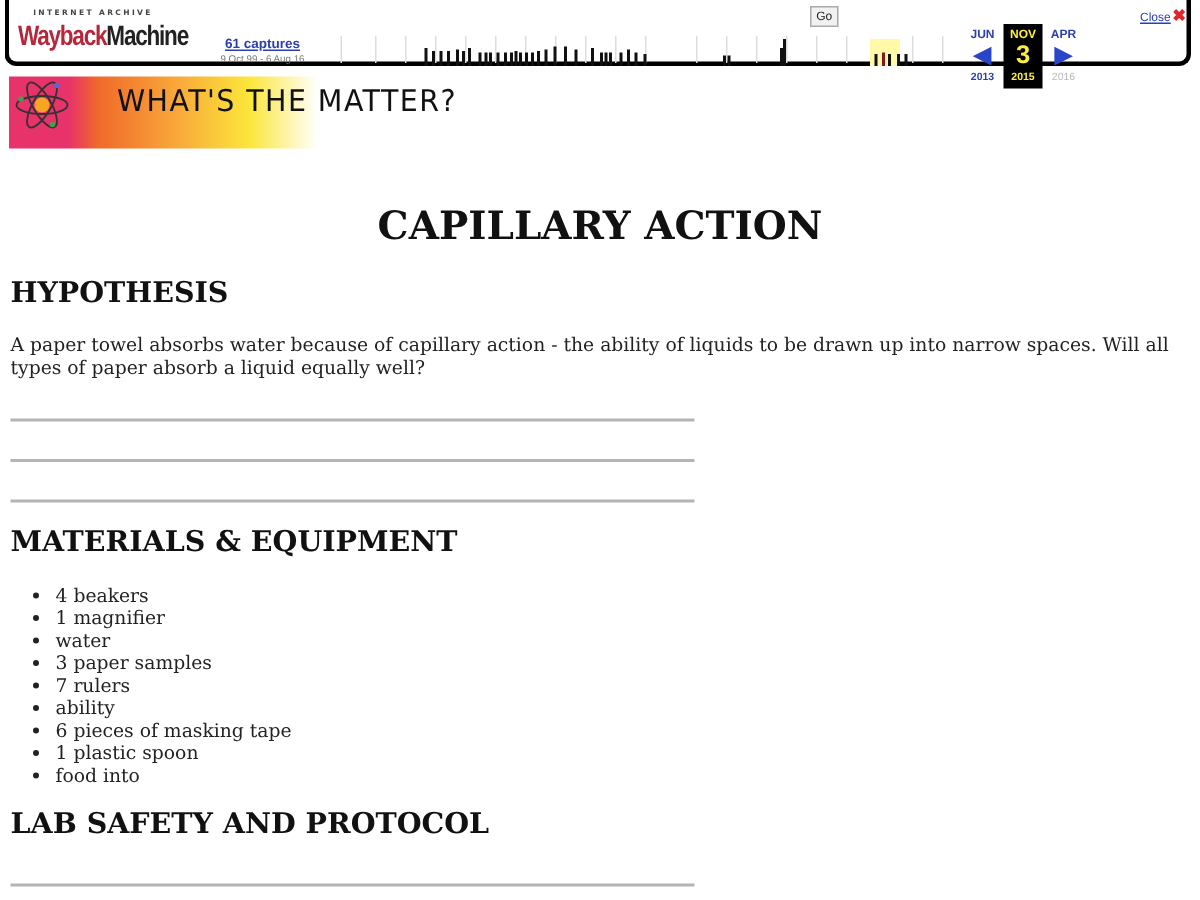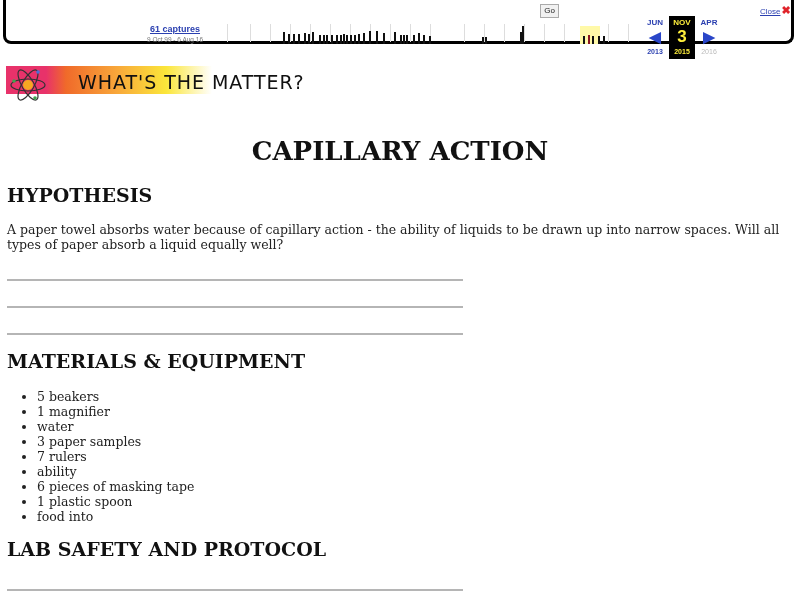--- a/index.html
+++ b/index.html
@@ -53,21 +53,21 @@
 
     .wb-links { position: absolute; left: 754px; top: 4px; width: 36px; font-family: "Liberation Sans", sans-serif; font-size: 8px; }
     .wb-links .close { color: #2a3fb0; text-decoration: underline; }
     .wb-links .x { color: #e0242b; font-weight: bold; font-size: 11px; margin-left: 1px; }
     .wb-links .help-row { margin-top: 17px; }
     .wb-links .help { color: #2a3fb0; text-decoration: underline; margin-left: 48px; }
     .wb-links .q { color: #4aa3d8; font-weight: bold; font-size: 10px; margin-left: 2px; }
 
     
     .banner {
-      position: absolute; left: 6px; top: 66px; width: 206px; height: 28px;
+      position: absolute; left: 6px; top: 51px; width: 206px; height: 48px;
       background: linear-gradient(90deg, #e8326a 0px, #e8326a 40px, #f06a2a 60px, #f8a63a 110px, #fbe63a 160px, #ffffff 206px);
     }
     .banner .atom { position: absolute; left: 2px; top: 1px; width: 40px; height: 36px; }
     .banner .title {
       position: absolute; left: 72px; top: 4px; font-family: "DejaVu Sans", sans-serif;
       font-size: 20px; letter-spacing: 1px; color: #111; white-space: nowrap; font-weight: normal;
       transform: scaleX(0.95); transform-origin: left;
     }
 
     
@@ -77,20 +77,26 @@
     p.body { position: absolute; left: 0; top: 222px; width: 786px; margin: 0; font-size: 12.5px; line-height: 15px; font-family: "DejaVu Serif", serif; color: #222; }
     .rule { position: absolute; left: 0; width: 456px; height: 2px; background: #b5b5b5; }
 
     ul.materials { position: absolute; left: 0; top: 389px; margin: 0; padding-left: 30px; font-size: 12.5px; line-height: 15px; color: #222; }
     ul.materials li { list-style: disc; }
   </style>
 </head>
 <body>
 
 <div class="wb-bar">
+  <div class="wb-logo">
+    <div class="ia">INTERNET ARCHIVE</div>
+    <div class="wm">
+      <span class="w1">Wayback</span><span class="w2">Machine</span>
+    </div>
+  </div>
 
   <div class="wb-captures">
     <a>61 captures</a>
     <div class="range">9 Oct 99 - 6 Aug 16</div>
   </div>
 
   <div class="wb-go">Go</div>
 
   <div class="wb-spark">
     <div class="sep" style="left:1px"></div>
@@ -201,21 +207,21 @@
 
   <h2 class="sec" style="top:184px">HYPOTHESIS</h2>
   <p class="body">A paper towel absorbs water because of capillary action - the ability of liquids to be drawn up into narrow spaces. Will all types of paper absorb a liquid equally well?</p>
 
   <div class="rule" style="top:279px"></div>
   <div class="rule" style="top:306px"></div>
   <div class="rule" style="top:333px"></div>
 
   <h2 class="sec" style="top:350px">MATERIALS &amp; EQUIPMENT</h2>
   <ul class="materials">
-    <li>5 beakers</li>
+    <li>4 beakers</li>
     <li>1 magnifier</li>
     <li>water</li>
     <li>3 paper samples</li>
     <li>7 rulers</li>
     <li>ability</li>
     <li>6 pieces of masking tape</li>
     <li>1 plastic spoon</li>
     <li>food into</li>
   </ul>
 

